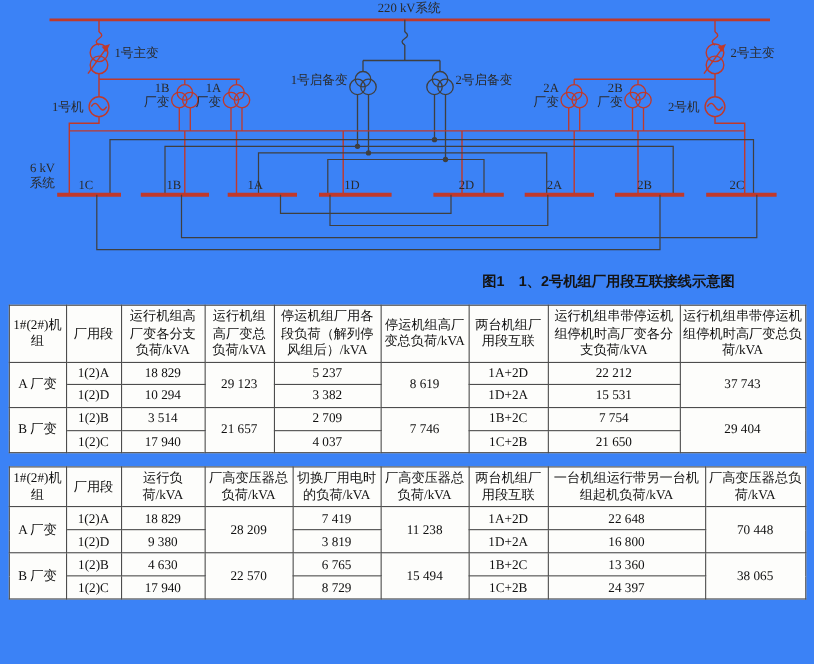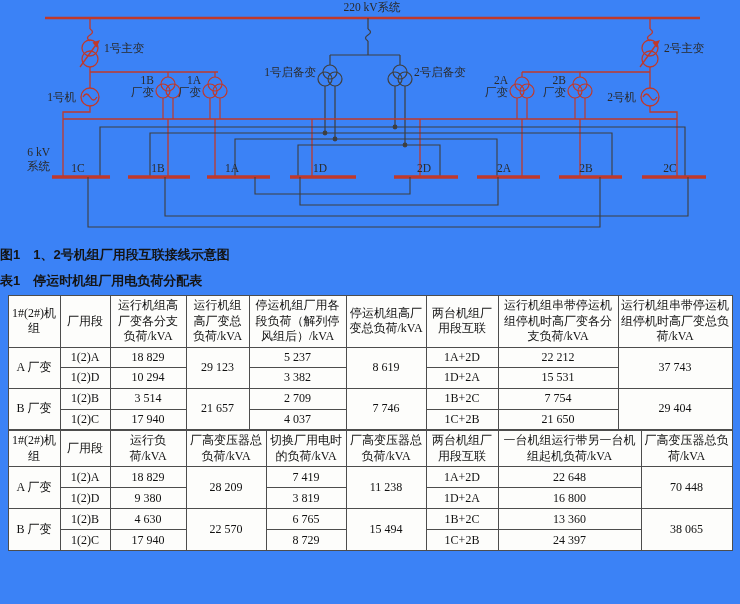--- a/index.html
+++ b/index.html
@@ -1,23 +1,23 @@
 <!DOCTYPE html>
 <html><head>
 <meta charset="utf-8">
 <style>
   html,body{margin:0;padding:0;background:#e8e8e6;}
   #page{width:740px;height:604px;background:#3b82f6;position:relative;overflow:hidden;
         font-family:"Liberation Serif", serif;color:#1e1e1e;}
   svg text{font-family:"Liberation Serif", serif;font-size:11.5px;fill:#2a2a2a;}
-  .cap{width:632px;text-align:left;font-family:"Liberation Sans", sans-serif;
-       font-weight:bold;font-size:13px;color:#141414;}
+  .cap{width:632px;text-align:right;font-family:"Liberation Sans", sans-serif;
+       font-weight:bold;font-size:13px;color:#141414;margin-left:36px;}
   .cap.fig{margin-top:4px;}
   .cap.tbl{margin-top:8px;margin-bottom:5px;}
-  table{border-collapse:collapse;table-layout:fixed;width:724px;margin:0 auto;background:#fdfdfb;padding-left:39px;}
+  table{border-collapse:collapse;table-layout:fixed;width:724px;margin:12px auto;background:#fdfdfb;padding-left:39px;}
   th,td{border:1px solid #4d4d4d;text-align:center;vertical-align:middle;
         font-family:"Liberation Serif", serif;font-size:12px;color:#111;
         padding:2px 2px;line-height:1.3;overflow:hidden;}
   th{font-weight:normal;}
   #t1 tbody tr{height:20px;}
   #t2 tbody tr{height:21px;}
 </style>
 </head>
 <body>
 
@@ -182,21 +182,20 @@
     <g stroke="#3f3f3f" fill="none" stroke-width="1.1">
       <polyline points="255,177 255,194 410,194 410,177"></polyline>
       <polyline points="300,177 300,205 498,205 498,177"></polyline>
       <polyline points="165,177 165,216 688,216 688,177"></polyline>
       <polyline points="88,177 88,227 600,227 600,177"></polyline>
     </g>
   </svg>
 
   <div class="cap fig">图1　1、2号机组厂用段互联接线示意图</div>
 
-  <div class="cap tbl">表1　停运时机组厂用电负荷分配表</div>
 
   
   <table id="t1">
     <colgroup>
       <col style="width:52px">
         <col style="width:50px">
         <col style="width:76px">
       <col style="width:63px">
         <col style="width:97px">
         <col style="width:80px">

